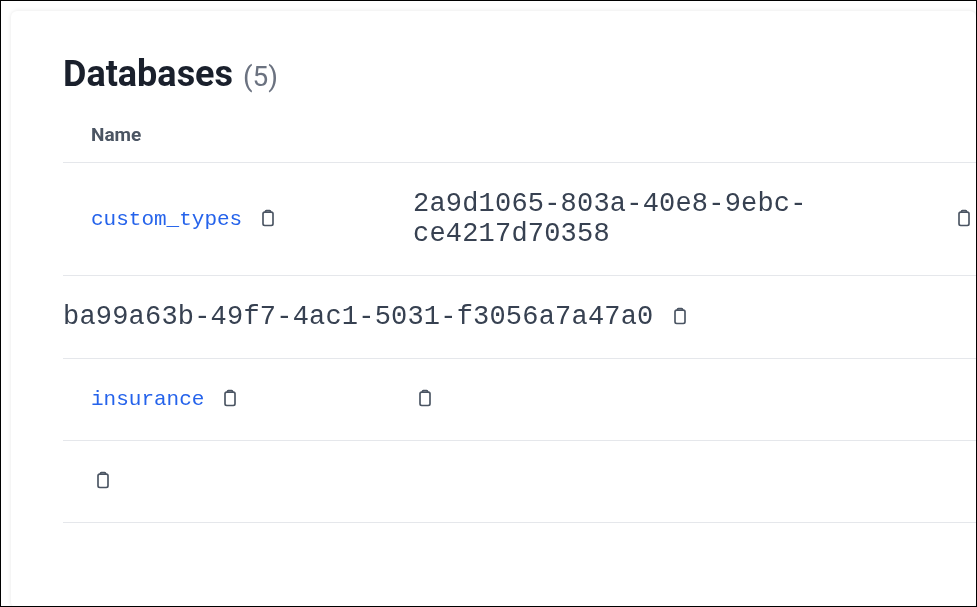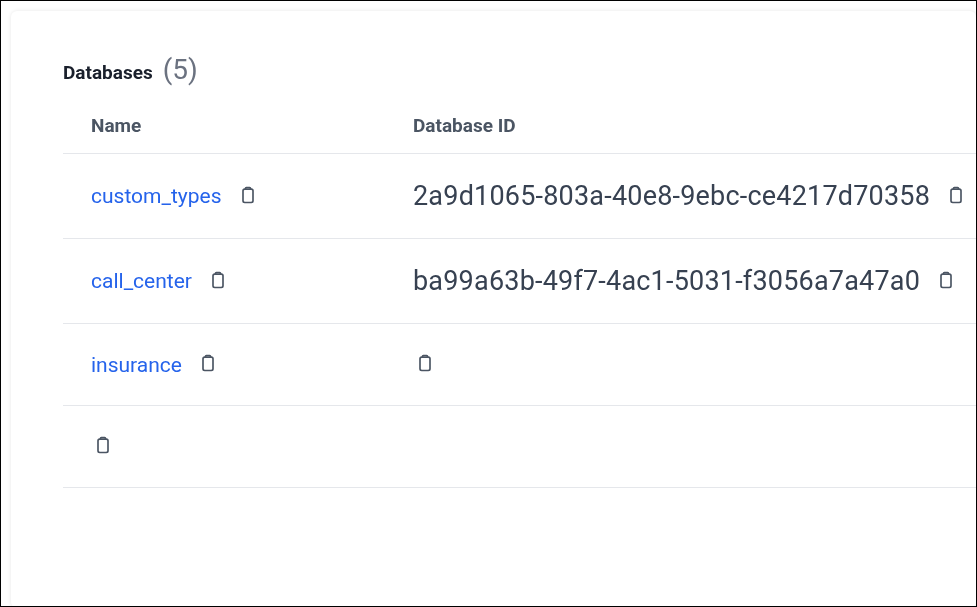--- a/index.html
+++ b/index.html
@@ -20,21 +20,21 @@
       margin: 10px 0 0 10px;
       border-radius: 6px;
       box-shadow: 0 0 4px rgba(0,0,0,0.1);
       height: 597px;
       overflow: hidden;
     }
     .header {
       padding: 42px 0 28px 52px;
     }
     .header-title {
-      font-size: 19px;
+      font-size: 36px;
       font-weight: 700;
       color: #1a202c;
       display: inline;
     }
     .header-count {
       font-size: 28px;
       font-weight: 400;
       color: #6b7280;
       display: inline;
       margin-left: 6px;
@@ -65,20 +65,21 @@
       display: flex;
       align-items: center;
       padding: 26px 0;
       border-bottom: 1px solid #e5e7eb;
       margin-left: 52px;
     }
     .cell {
       display: flex;
       align-items: center;
       gap: 14px;
+      font-family: Liberation Mono, monospace;
     }
     .db-name {
       font-size: 21px;
       font-weight: 400;
       color: #2563eb;
       cursor: pointer;
       text-decoration: none;
     }
     .db-id {
       font-size: 27px;
@@ -108,23 +109,20 @@
   <div class="header">
     <span class="header-title">Databases</span>
     <span class="header-count">(5)</span>
   </div>
 
   <div class="table">
     <div class="table-header">
       <div class="col-name">
         <span class="th">Name</span>
       </div>
-      <div class="col-id">
-        <span class="th">Database ID</span>
-      </div>
     </div>
 
     <div class="table-row">
       <div class="col-name cell">
         <a class="db-name">custom_types</a>
         <button class="copy-btn">
           <span>
             <svg viewBox="0 0 24 24" fill="none" stroke="currentColor" stroke-width="2" stroke-linecap="round" stroke-linejoin="round">
                 <rect x="6" y="5" width="12" height="16" rx="2"></rect>
                 <path d="M9 5V4a1 1 0 0 1 1-1h4a1 1 0 0 1 1 1v1"></path>
@@ -139,31 +137,20 @@
             <svg viewBox="0 0 24 24" fill="none" stroke="currentColor" stroke-width="2" stroke-linecap="round" stroke-linejoin="round">
                 <rect x="6" y="5" width="12" height="16" rx="2"></rect>
                 <path d="M9 5V4a1 1 0 0 1 1-1h4a1 1 0 0 1 1 1v1"></path>
               </svg>
           </span>
         </button>
       </div>
     </div>
 
     <div class="table-row">
-      <div class="col-name cell">
-        <a class="db-name">call_center</a>
-        <button class="copy-btn">
-          <span>
-            <svg viewBox="0 0 24 24" fill="none" stroke="currentColor" stroke-width="2" stroke-linecap="round" stroke-linejoin="round">
-                <rect x="6" y="5" width="12" height="16" rx="2"></rect>
-                <path d="M9 5V4a1 1 0 0 1 1-1h4a1 1 0 0 1 1 1v1"></path>
-              </svg>
-          </span>
-        </button>
-      </div>
       <div class="col-id cell">
         <span class="db-id">ba99a63b-49f7-4ac1-5031-f3056a7a47a0</span>
         <button class="copy-btn">
           <span>
             <svg viewBox="0 0 24 24" fill="none" stroke="currentColor" stroke-width="2" stroke-linecap="round" stroke-linejoin="round">
                 <rect x="6" y="5" width="12" height="16" rx="2"></rect>
                 <path d="M9 5V4a1 1 0 0 1 1-1h4a1 1 0 0 1 1 1v1"></path>
               </svg>
           </span>
         </button>

